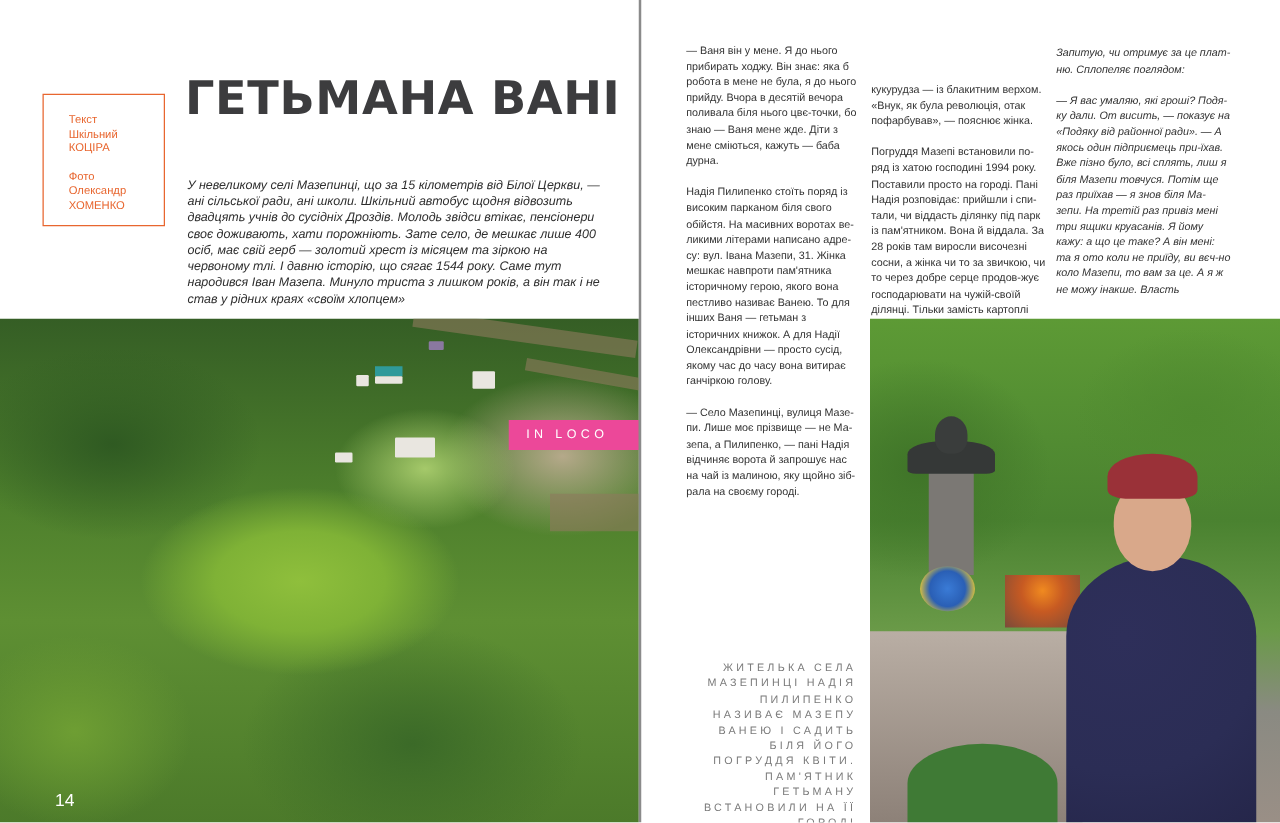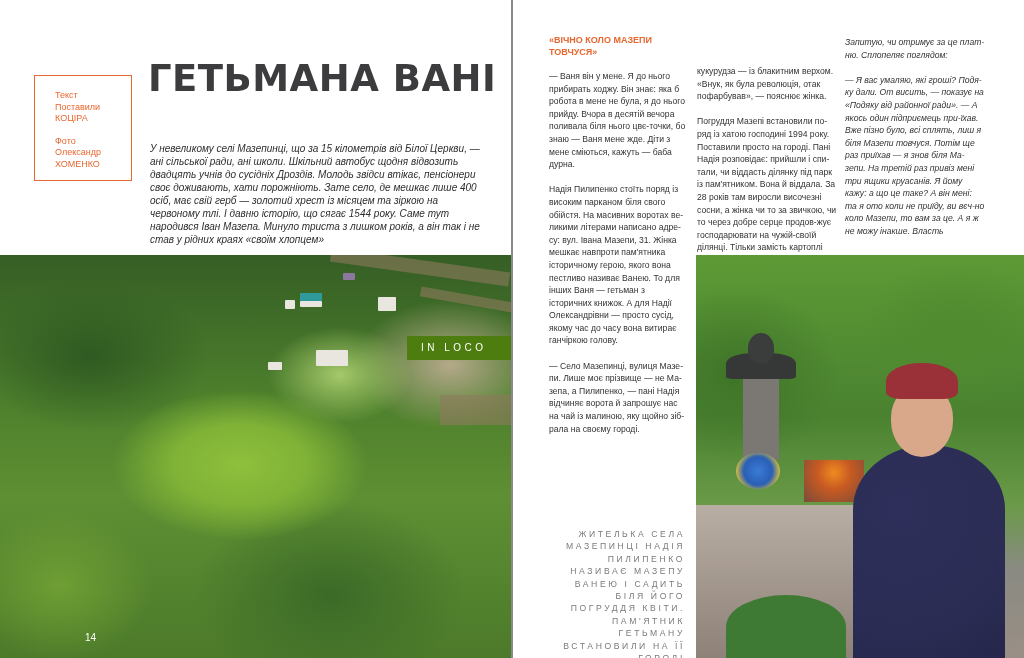--- a/index.html
+++ b/index.html
@@ -39,24 +39,24 @@
       radial-gradient(ellipse 160px 110px at 330px 340px, #3b6a28 0%, rgba(60,100,40,0) 85%),
       radial-gradient(ellipse 110px 90px at 60px 330px, #6e9e33 0%, rgba(100,150,50,0) 85%),
       linear-gradient(180deg, #355e25 0%, #4d7f2c 35%, #5e8f33 60%, #4c7a2a 100%);
   }
   .aerial .house { position: absolute; background: #e9e6e0; border-radius: 1px; }
   .aerial .roof-teal { position: absolute; background: #2f9a9a; }
   .aerial .field-strip { position: absolute; background: #8e7a5e; opacity: .6; }
 
   .tag {
     position: absolute; left: 407px; top: 336px; width: 104px; height: 24px;
-    background: #4d7c0f; color: #ffffff; font-size: 10px; letter-spacing: 3.5px;
+    background: #ec4899; color: #ffffff; font-size: 10px; letter-spacing: 3.5px;
     line-height: 24px; padding-left: 14px;
   }
-  .pagenum { position: absolute; left: 44px; top: 632px; font-size: 10px; color: #ffffff; margin-left: 41px; }
+  .pagenum { position: absolute; left: 44px; top: 632px; font-size: 14px; color: #ffffff; }
 
   
   .col {
     position: absolute; top: 34px; width: 140px;
     font-size: 8.6px; line-height: 12.6px; color: #333;
   }
   .col p { margin-bottom: 12.6px; }
   .col1 { left: 549px; }
   .col2 { left: 697px; top: 36px; margin-top: 29px; }
   .col3 { left: 845px; top: 36px; font-style: italic; }
@@ -89,21 +89,21 @@
 </style>
 </head>
 <body>
 
 <div class="spread">
 
   <div class="page-left">
 
     <div class="credits">
       <div>Текст</div>
-      <div>Поставили</div>
+      <div>Шкільний</div>
       <div>КОЦІРА</div>
       <div class="gap"></div>
       <div>Фото</div>
       <div>Олександр</div>
       <div>ХОМЕНКО</div>
     </div>
 
     <h1 class="headline">
       <div>ГЕТЬМАНА ВАНІ</div>
     </h1>
@@ -123,21 +123,20 @@
       <div class="house" style="left:268px;top:107px;width:14px;height:8px;"></div>
     </div>
 
     <div class="tag">IN LOCO</div>
     <div class="pagenum">14</div>
   </div>
 
   <div class="gutter"></div>
 
   <div class="col col1">
-    <div class="subhead">«ВІЧНО КОЛО МАЗЕПИ ТОВЧУСЯ»</div>
     <p>— Ваня він у мене. Я до нього прибирать ходжу. Він знає: яка б робота в мене не була, я до нього прийду. Вчора в десятій вечора поливала біля нього цвє-точки, бо знаю — Ваня мене жде. Діти з мене сміються, кажуть — баба дурна.</p>
     <p>Надія Пилипенко стоїть поряд із високим парканом біля свого обійстя. На масивних воротах ве-ликими літерами написано адре-су: вул. Івана Мазепи, 31. Жінка мешкає навпроти пам'ятника історичному герою, якого вона пестливо називає Ванею. То для інших Ваня — гетьман з історичних книжок. А для Надії Олександрівни — просто сусід, якому час до часу вона витирає ганчіркою голову.</p>
     <p>— Село Мазепинці, вулиця Мазе-пи. Лише моє прізвище — не Ма-зепа, а Пилипенко, — пані Надія відчиняє ворота й запрошує нас на чай із малиною, яку щойно зіб-рала на своєму городі.</p>
   </div>
 
   <div class="col col2">
     <p>кукурудза — із блакитним верхом. «Внук, як була революція, отак пофарбував», — пояснює жінка.</p>
     <p>Погруддя Мазепі встановили по-ряд із хатою господині 1994 року. Поставили просто на городі. Пані Надія розповідає: прийшли і спи-тали, чи віддасть ділянку під парк із пам'ятником. Вона й віддала. За 28 років там виросли височезні сосни, а жінка чи то за звичкою, чи то через добре серце продов-жує господарювати на чужій-своїй ділянці. Тільки замість картоплі садить квіти.</p>
   </div>
 

